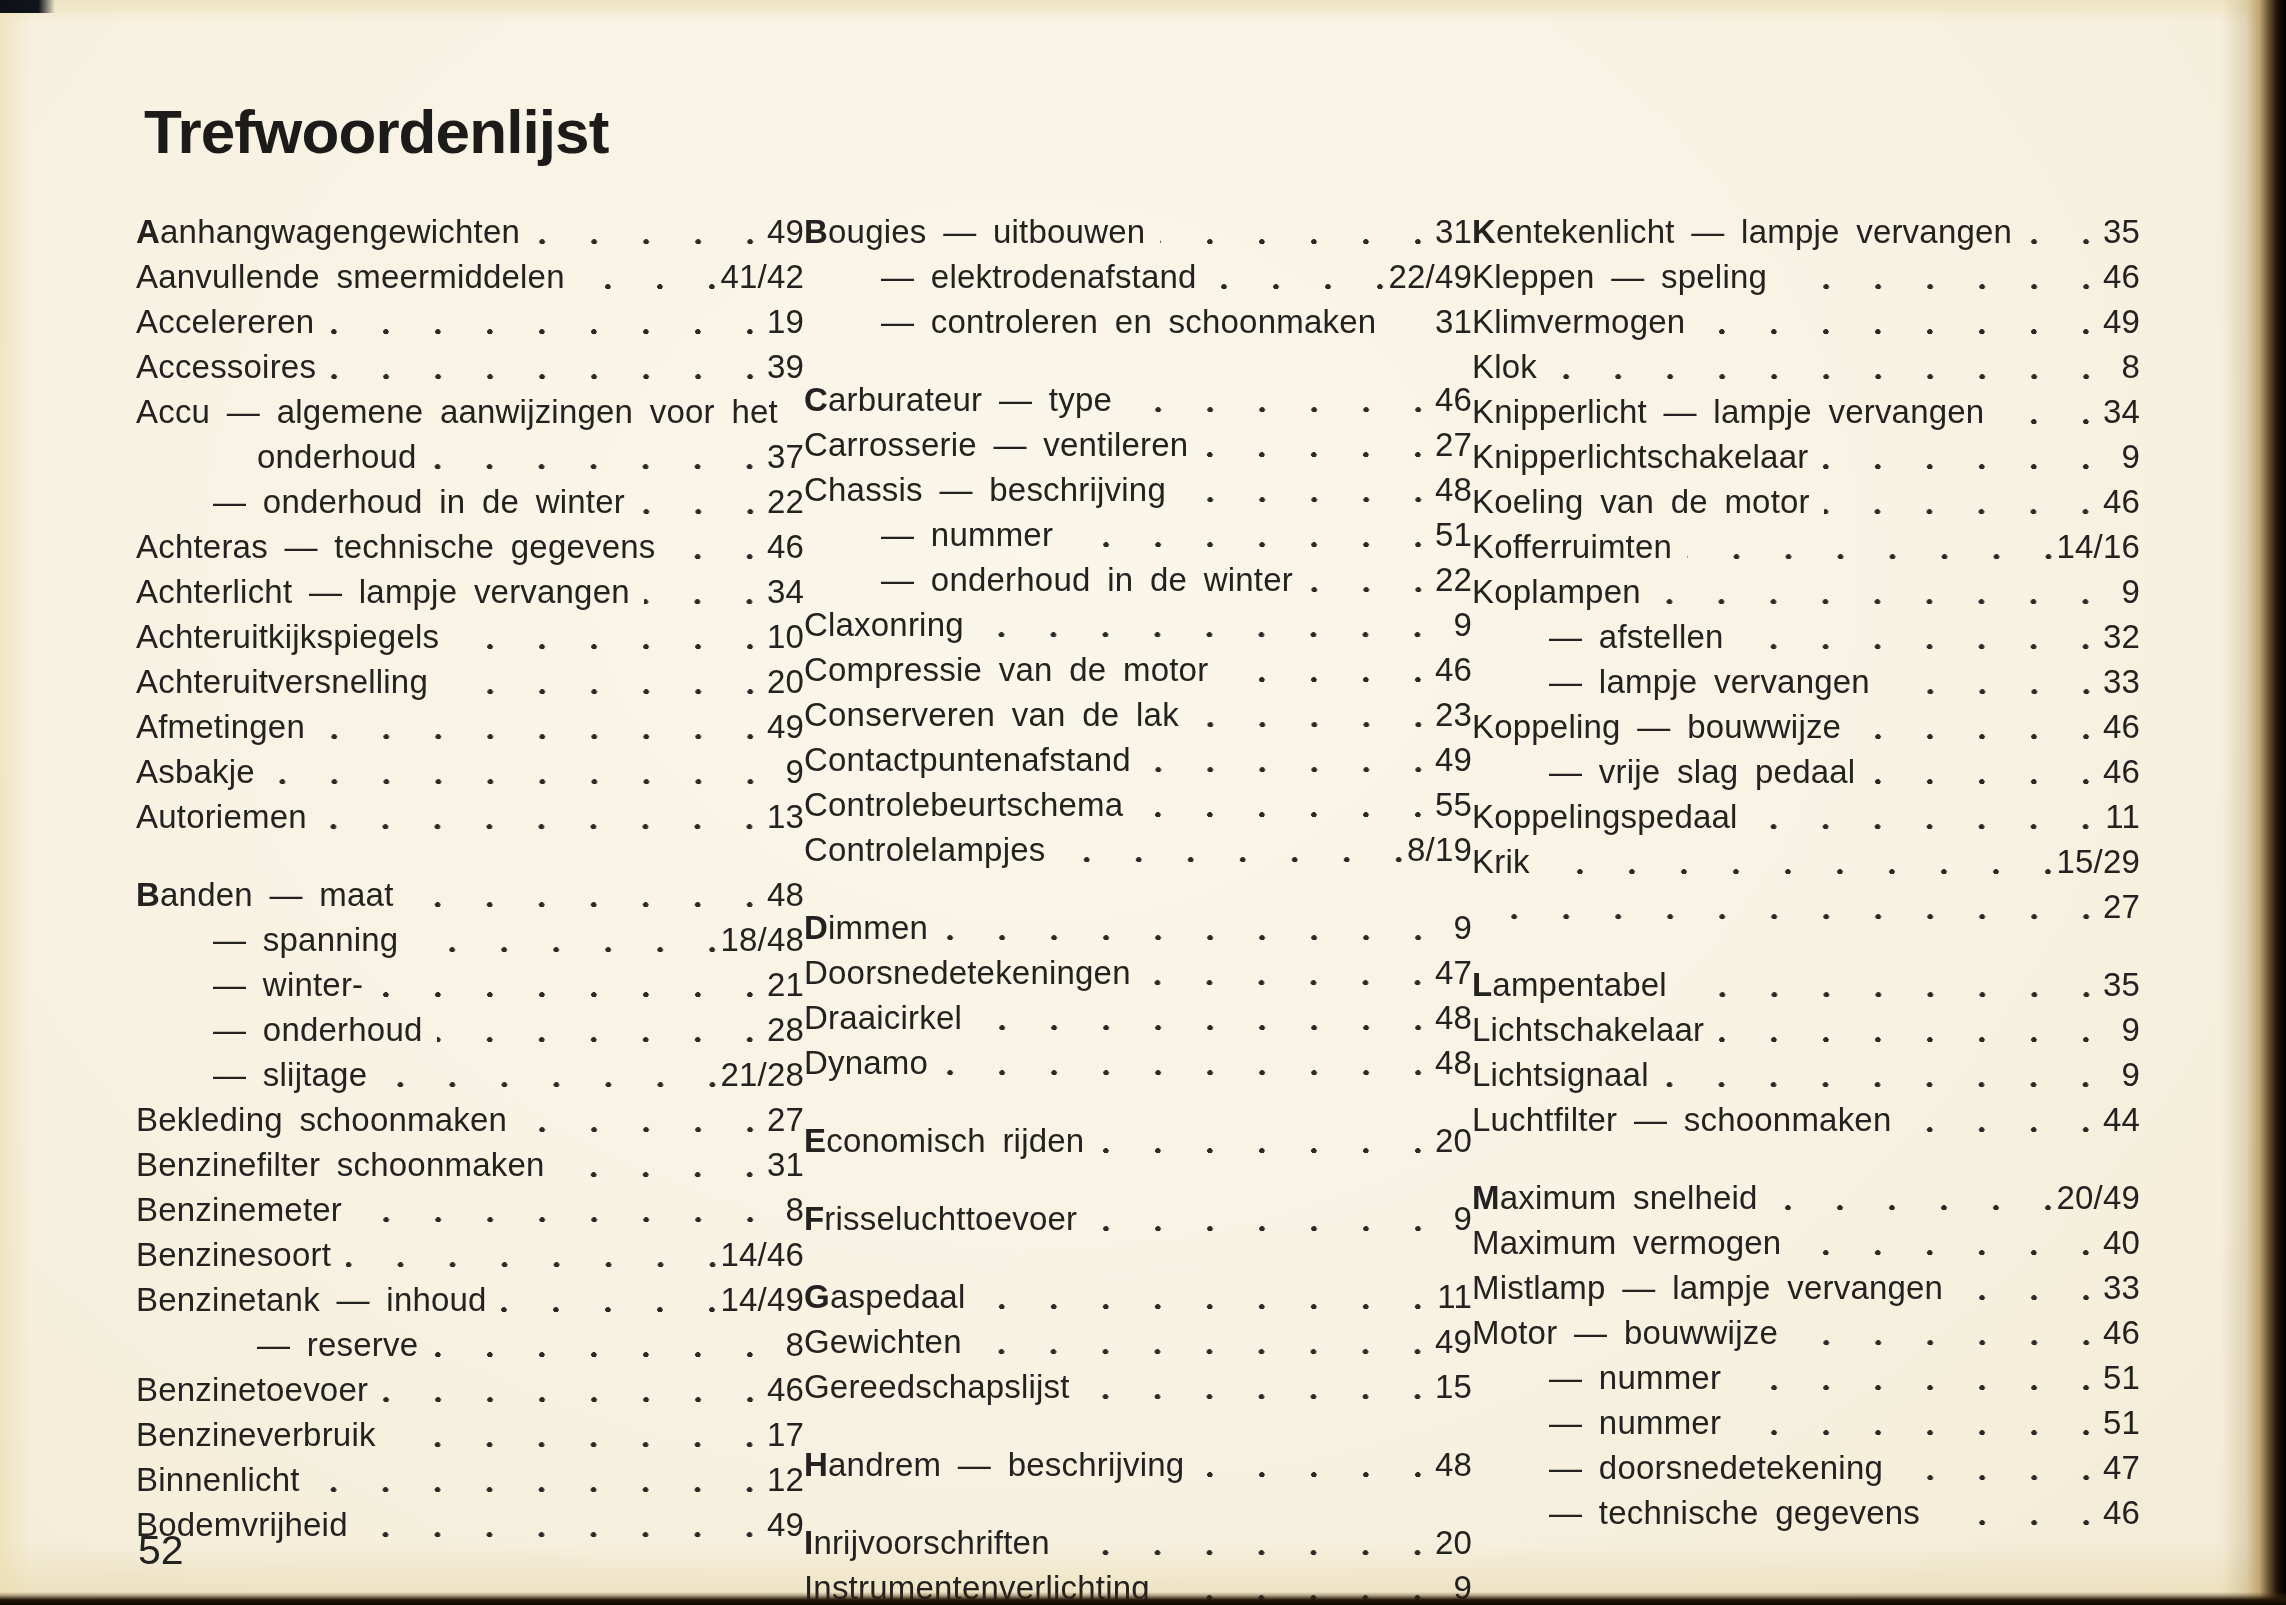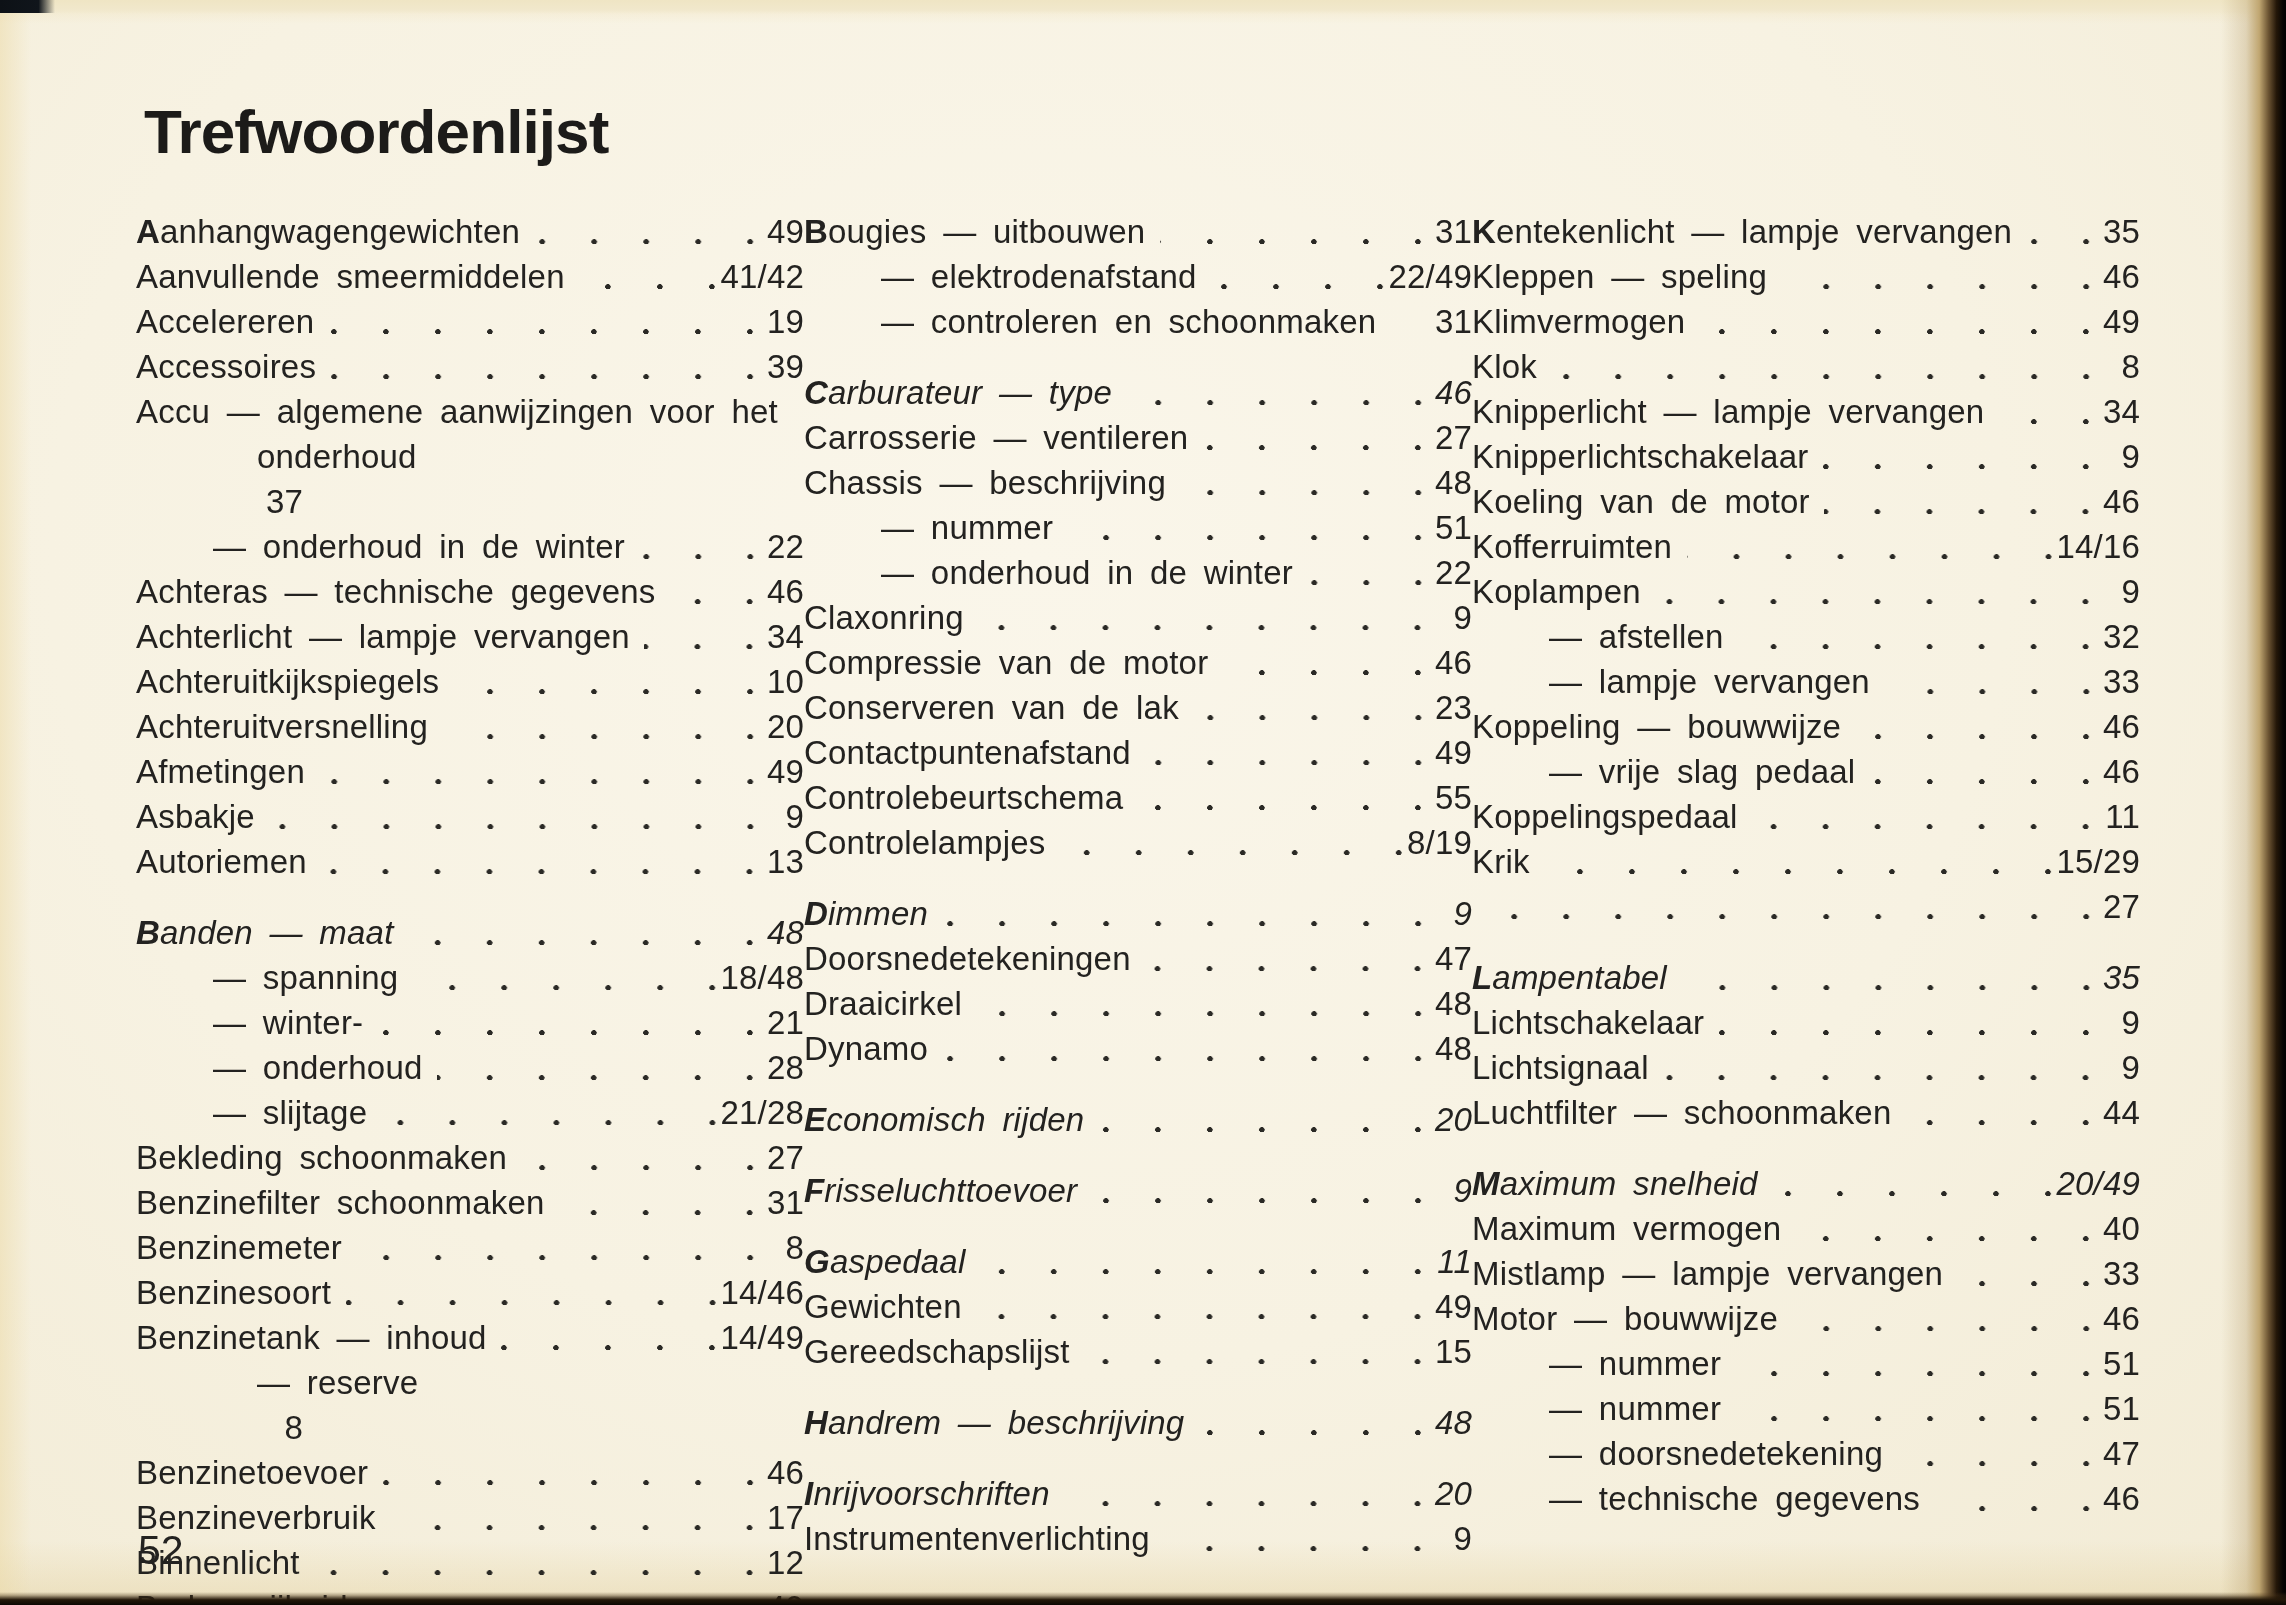--- a/index.html
+++ b/index.html
@@ -45,23 +45,23 @@
     margin:0 0 42px 8px;
     font-size:62px;font-weight:700;letter-spacing:-0.9px;color:#1c1b19;
   }
   .columns{display:flex;}
   .col{flex:0 0 668px;max-width:668px;}
   .row{
     display:flex;align-items:baseline;
     line-height:45px;font-size:33px;word-spacing:7.3px;letter-spacing:0.2px;
     white-space:nowrap;
   }
-  .row.gap{margin-top:26px;font-style:italic;}
+  .row.gap{margin-top:33px;}
   .row.ind1{padding-left:77px;}
-  .row.ind2{padding-left:121px;flex-direction:column;}
+  .row.ind2{padding-left:121px;}
   .lead{font-weight:700;}
   .rest{font-weight:400;}
   .dots{
     flex:1 1 auto;align-self:stretch;margin-left:14.7px;min-width:0;
     background-image:radial-gradient(circle at 2.9px 2.9px, #2a2925 2.5px, rgba(42,41,37,0) 3px);
     background-size:52px 6.4px;
     background-repeat:repeat-x;
     background-position:right 11px bottom 8.3px;
   }
   .dots.nodots{background-image:none;}

